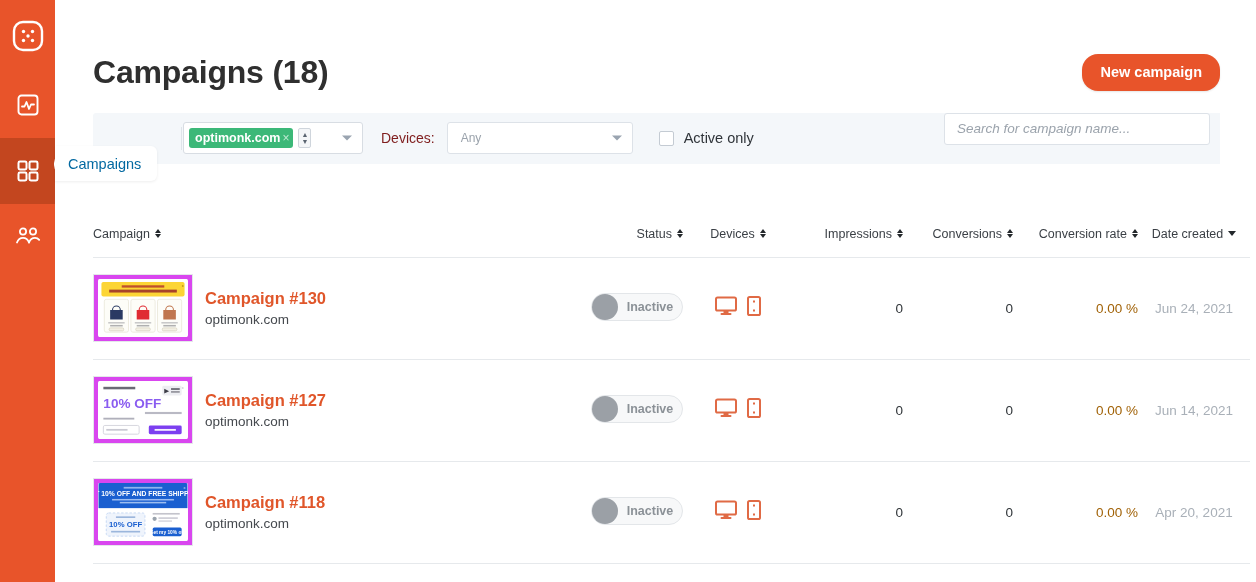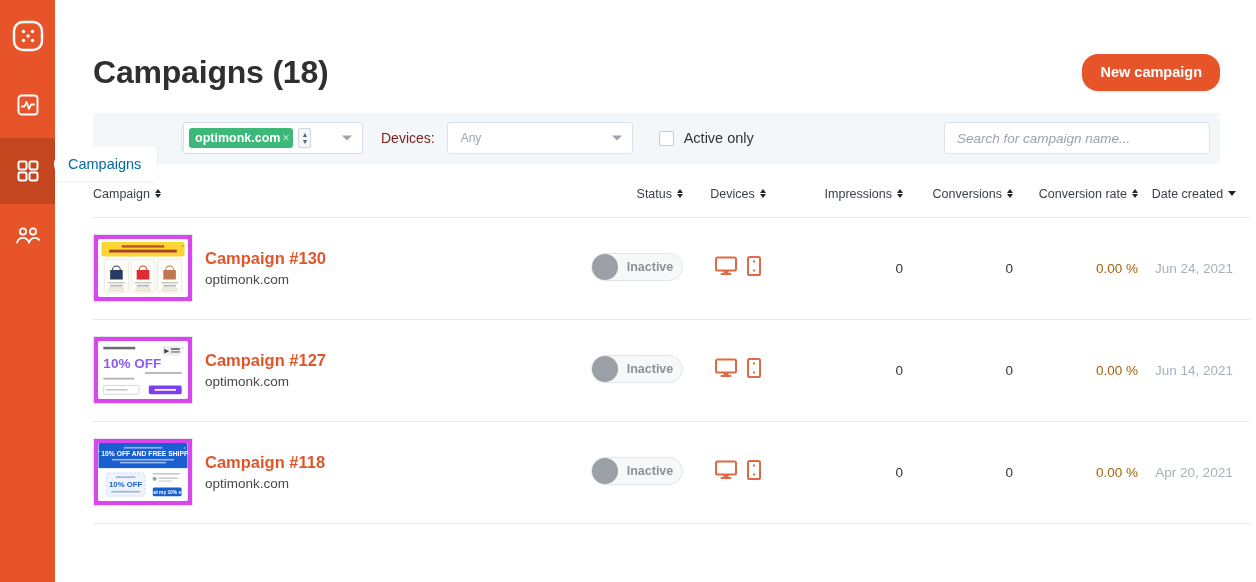--- a/index.html
+++ b/index.html
@@ -188,21 +188,21 @@
   .active-only-label {
     margin-left: 10px;
     font-size: 14.5px;
     color: #2f3439;
   }
   .search-wrap {
     position: absolute;
     right: 0; top: 0;
     width: 286px; height: 51px;
     background: #f4f7fa;
-    display: flex; align-items: center;
+    display: flex; align-items: flex-start;
     justify-content: center;
   }
   .search-input {
     width: 266px; height: 32px;
     border: 1px solid #dde2e8;
     border-radius: 3px;
     background: #fff;
     font-size: 13.5px;
     font-style: italic;
     color: #9ba3ac;
@@ -216,21 +216,21 @@
   .tbl { width: 100%; border-collapse: collapse; table-layout: fixed; }
   .tbl thead th {
     font-size: 12.5px;
     font-weight: normal;
     color: #3a3f45;
     padding: 23px 0 16px 0;
     border-bottom: 1px solid #e6e9ec;
     vertical-align: bottom;
     white-space: nowrap;
   }
-  .th-in { display: inline-flex; align-items: center; gap: 5px; cursor: pointer; }
+  .th-in { display: inline-flex; align-items: center; gap: 5px; cursor: pointer; margin-top: 40px; }
   .sort-ico { display: inline-flex; flex-direction: column; line-height: 0; }
   .sort-ico i {
     display: block;
     width: 0; height: 0;
     border-left: 3.5px solid transparent;
     border-right: 3.5px solid transparent;
   }
   .sort-ico i.up { border-bottom: 4px solid #23272b; margin-bottom: 1.5px; }
   .sort-ico i.dn { border-top: 4px solid #23272b; }
   .sort-ico.single i.dn { border-top: 5px solid #23272b; border-left-width:4px; border-right-width:4px;}

